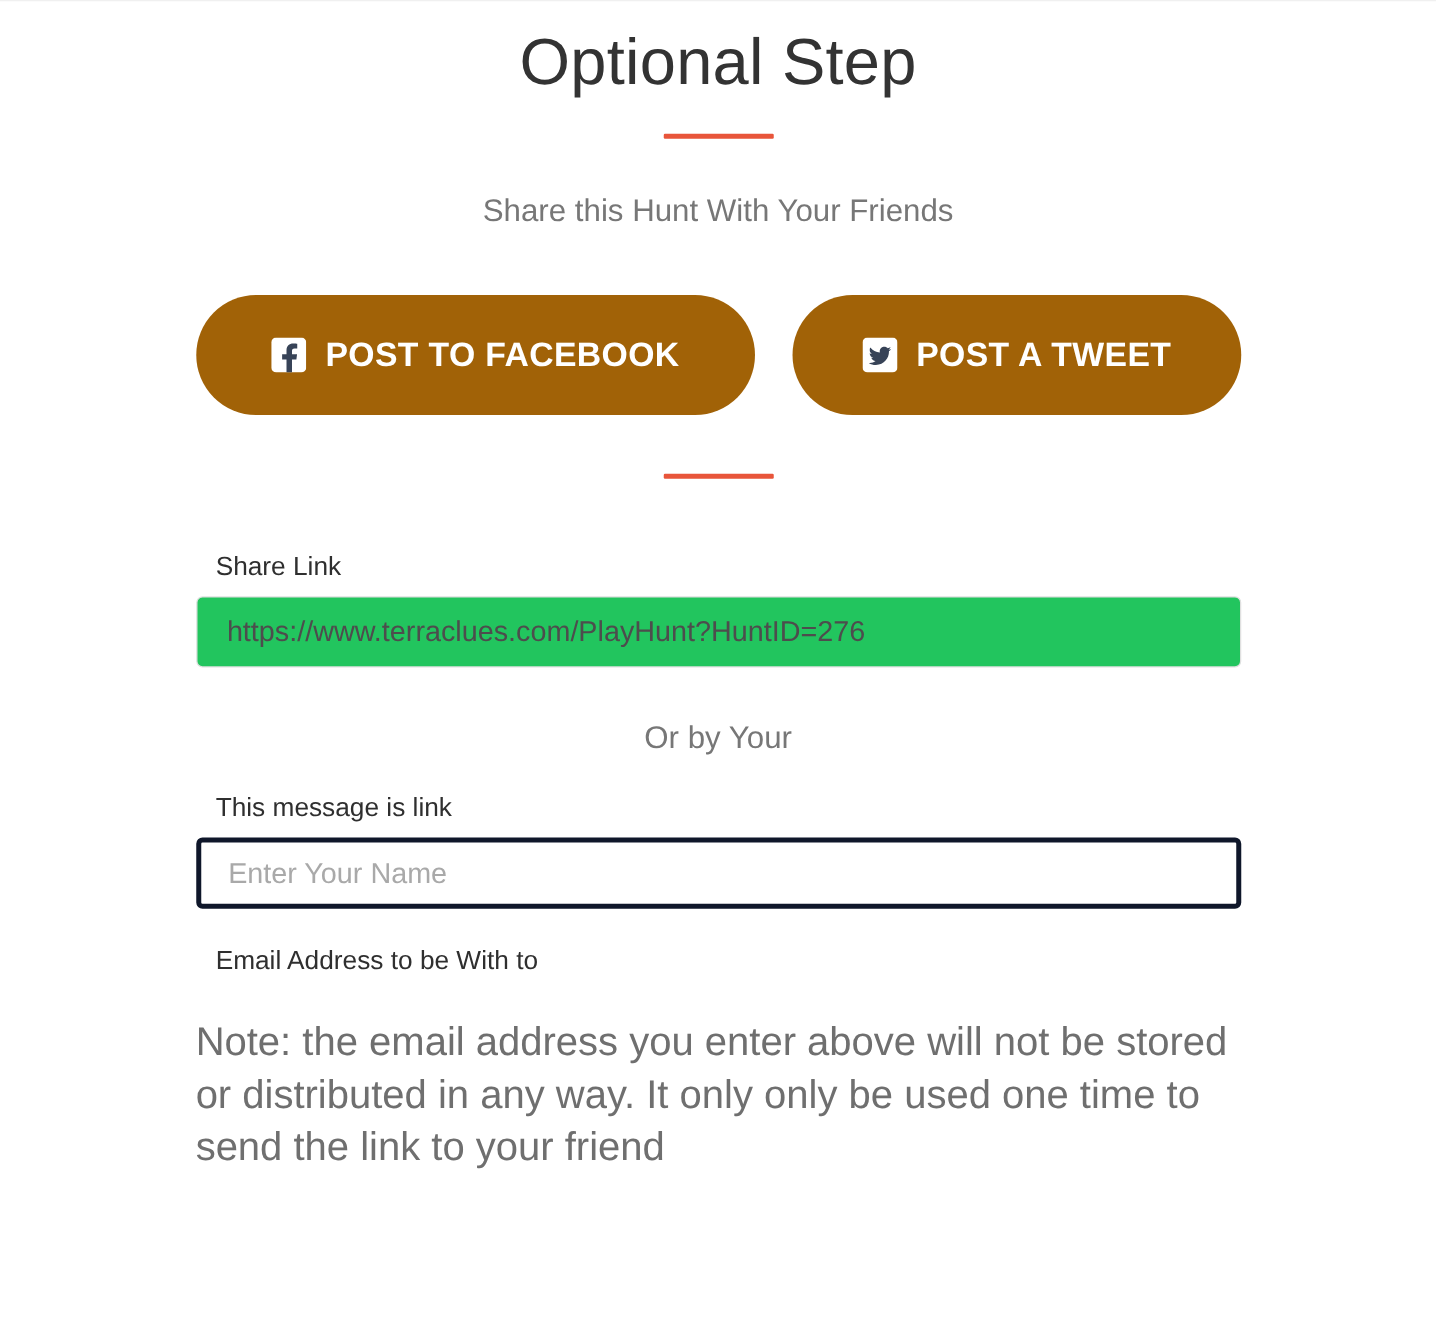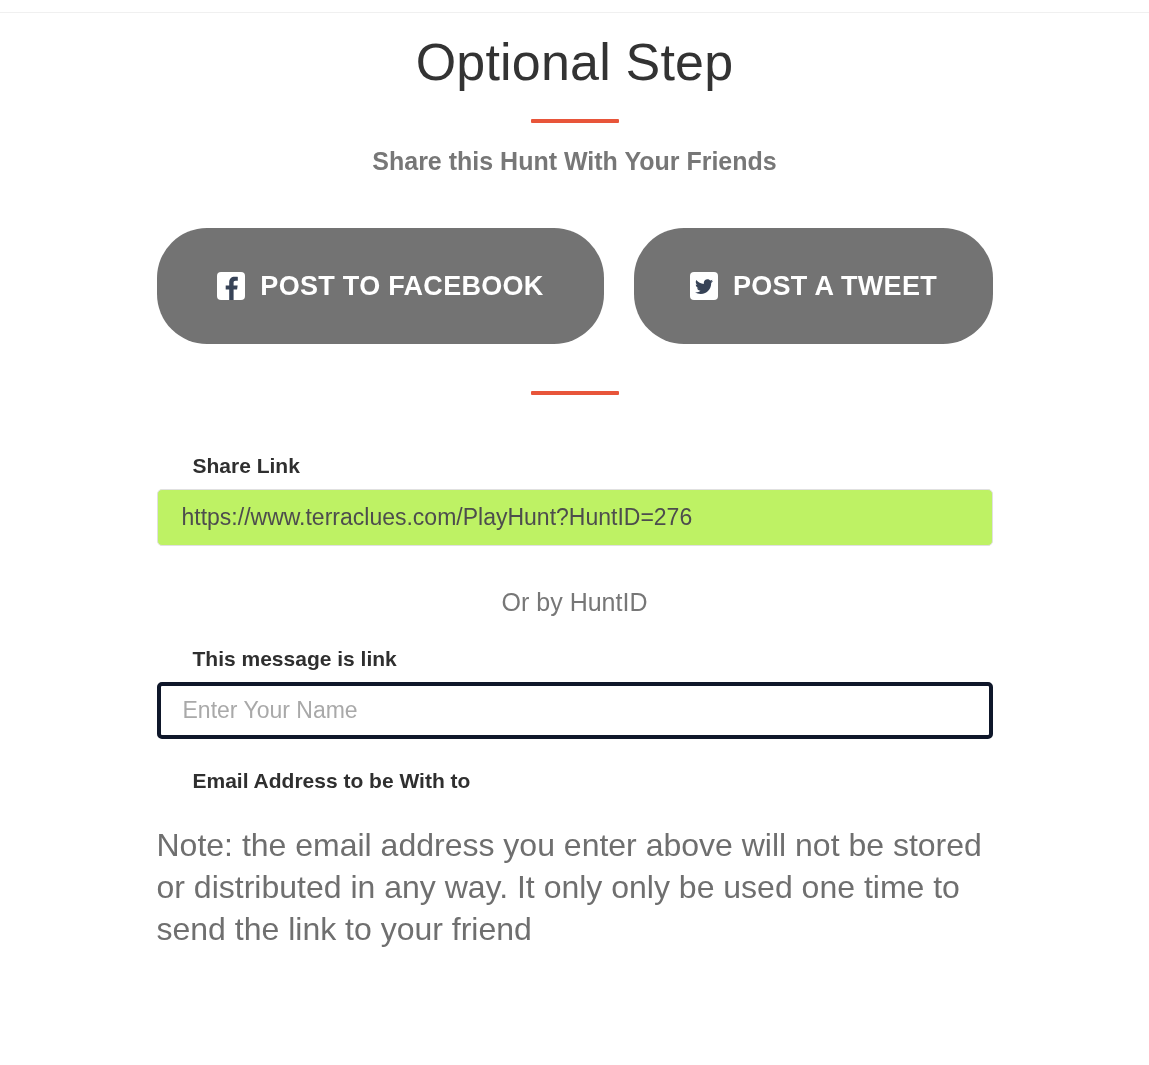--- a/index.html
+++ b/index.html
@@ -30,65 +30,65 @@
     height: 1px;
     background: #f0f0f0;
   }
 
   .title {
     text-align: center;
     font-size: 52px;
     font-weight: 400;
     color: #333333;
     letter-spacing: 0.2px;
-    margin: 12px;
+    margin: 0;
     padding-top: 19px;
     line-height: 62px;
   }
 
   .divider {
     width: 88px;
     height: 4px;
     background: #e8553a;
     margin: 26px auto 0 auto;
     border-radius: 1px;
   }
 
   .subtitle {
     text-align: center;
     font-size: 25px;
     color: #777777;
-    font-weight: 700;
-    margin-top: 23px;
+    font-weight: 400;
+    margin-top: 43px;
     line-height: 30px;
   }
 
   .social-row {
     display: flex;
     justify-content: center;
     align-items: center;
     margin-top: 52px;
     gap: 30px;
   }
   .social-btn {
-    background: #737373;
+    background: #a16207;
     color: #ffffff;
     border: none;
     border-radius: 50px;
     font-family: "Liberation Sans", sans-serif;
     font-size: 27px;
     font-weight: bold;
     letter-spacing: 0.3px;
     display: flex;
     align-items: center;
     justify-content: center;
     gap: 14px;
     cursor: pointer;
     padding: 0 42px;
-    height: 116px;
+    height: 96px;
     box-sizing: border-box;
   }
   .social-btn.facebook { width: 447px; }
   .social-btn.twitter { width: 359px; }
 
   .social-icon {
     width: 30px;
     height: 30px;
     display: inline-flex;
     align-items: center;
@@ -106,28 +106,28 @@
   }
 
   .form-area {
     width: 836px;
     margin: 0 auto;
     padding-top: 28px;
   }
 
   .field-label {
     font-size: 21px;
-    font-weight: bold;
+    font-weight: normal;
     color: #2f2f2f;
-    margin-left: 36px;
+    margin-left: 16px;
     margin-bottom: 11px;
   }
 
   .readonly-box {
-    background: #bef264;
+    background: #22c55e;
     border: 1px solid #e0e0e0;
     border-radius: 5px;
     height: 57px;
     display: flex;
     align-items: center;
     padding: 0 24px;
     box-sizing: border-box;
     font-size: 23px;
     color: #4d4d4d;
   }
@@ -208,21 +208,21 @@
 
   <div class="divider2"></div>
 
   <div class="form-area">
 
     <div class="field-block first">
       <div class="field-label">Share Link</div>
       <div class="readonly-box">https://www.terraclues.com/PlayHunt?HuntID=276</div>
     </div>
 
-    <div class="or-email">Or by HuntID</div>
+    <div class="or-email">Or by Your</div>
 
     <div class="field-block">
       <div class="field-label">This message is link</div>
       <input class="text-input" type="text" value="" placeholder="Enter Your Name" style="">
     </div>
 
     <div class="field-block">
       <div class="field-label">Email Address to be With to</div>
     </div>
 

